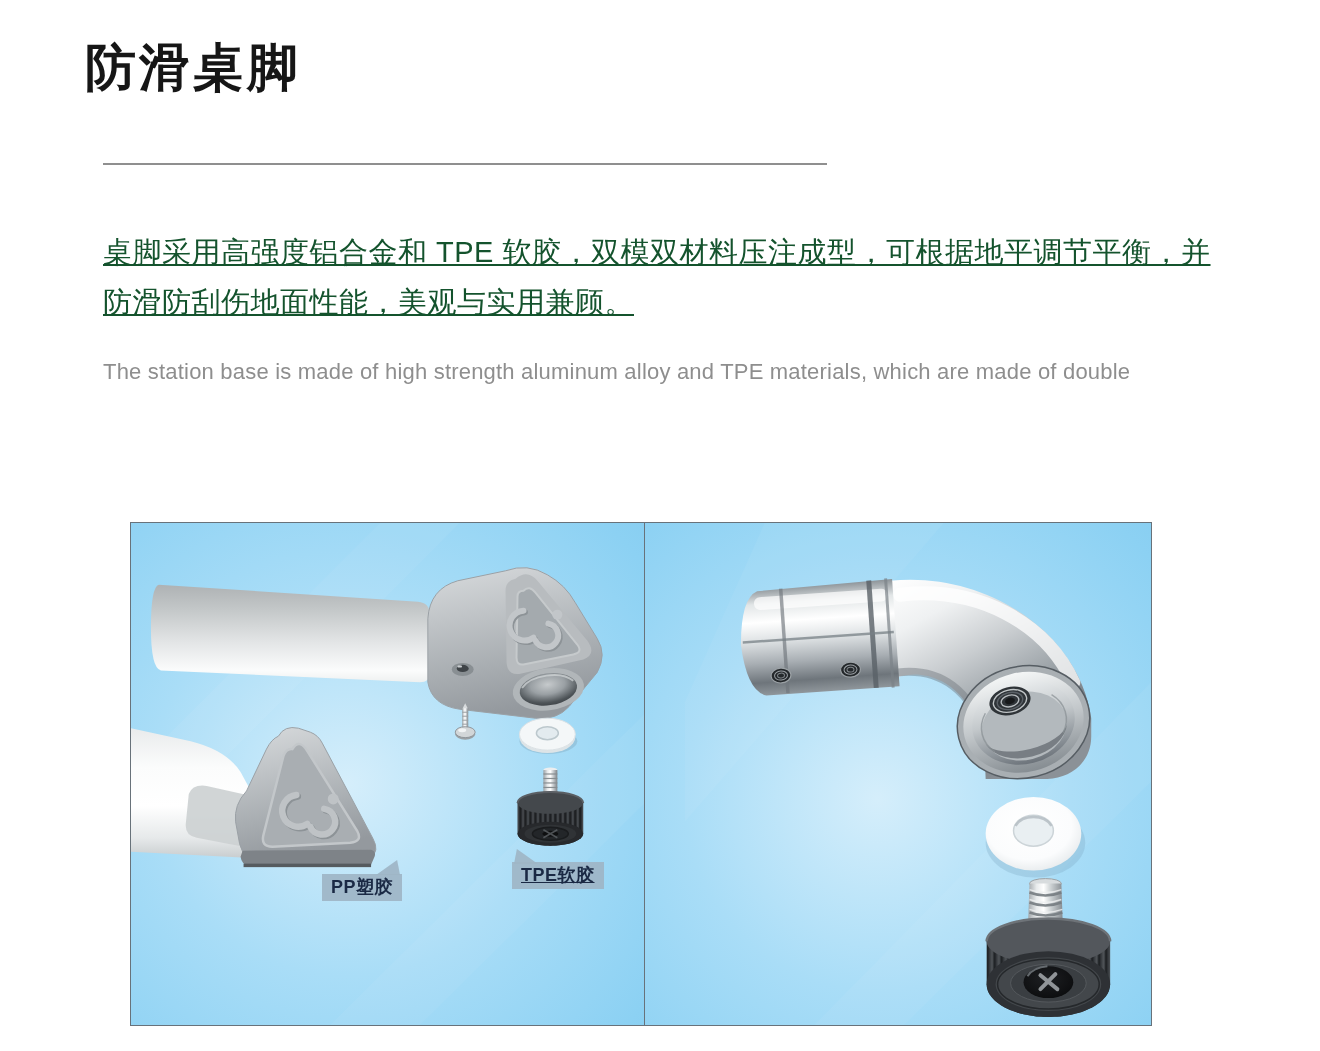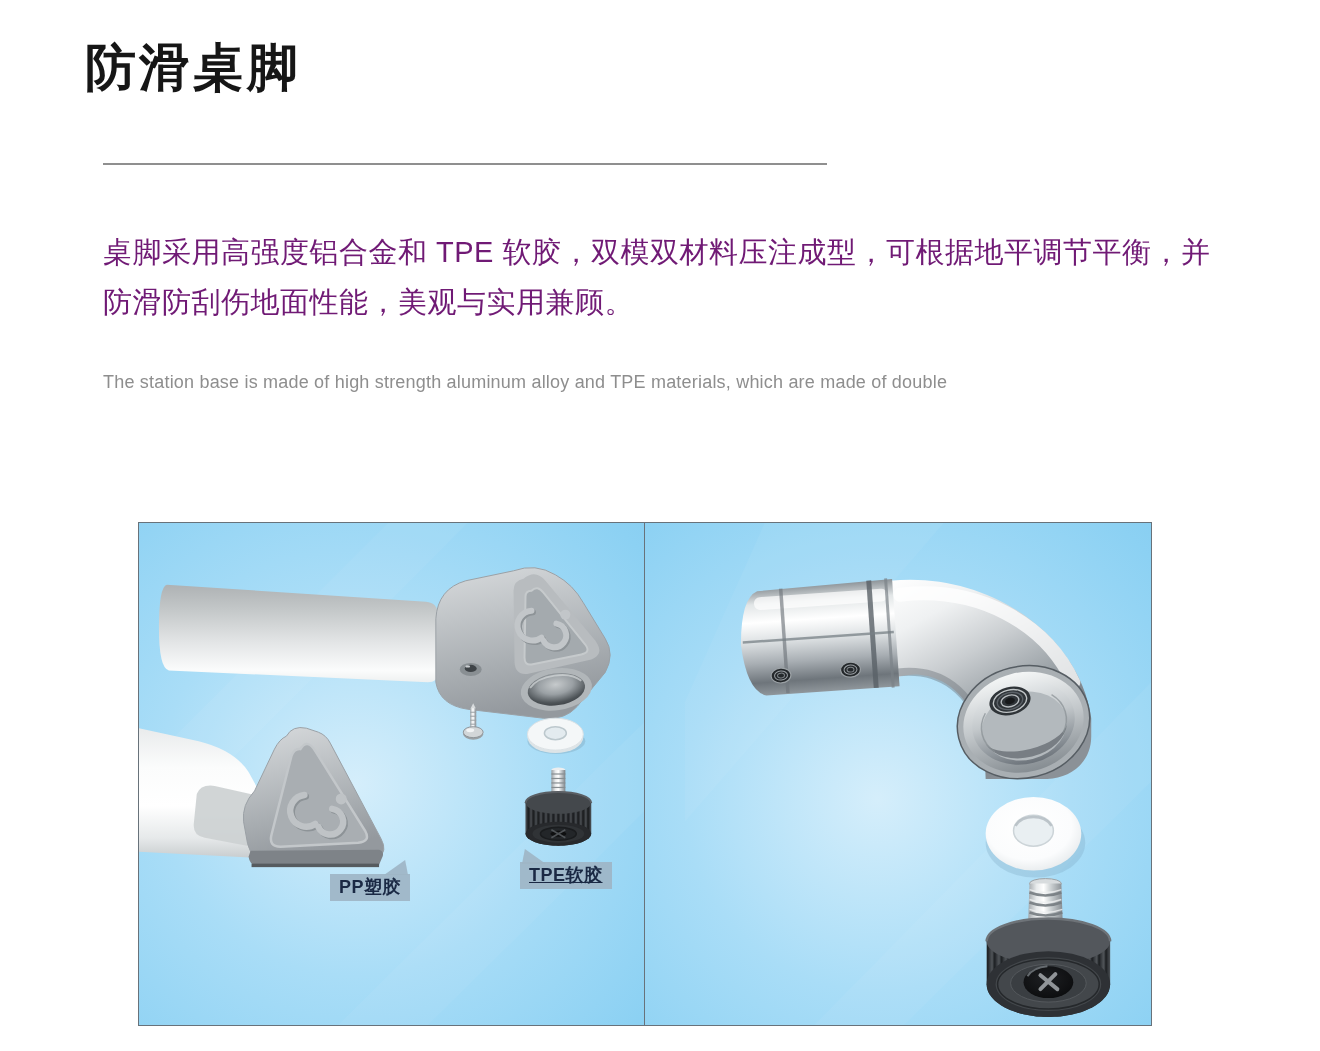--- a/index.html
+++ b/index.html
@@ -10,32 +10,32 @@
   }
   .title {
     position:absolute; left:85px; top:34px; font-size:51px; font-weight:700;
     color:#161616; letter-spacing:3px; white-space:nowrap;
   }
   .rule {
     position:absolute; left:103px; top:163px; width:724px; height:2px;
     background:#8f8f8f;
   }
   .zh-para {
-    position:absolute; left:103px; top:227px; color:#701a75; font-size:29px;
+    position:absolute; left:103px; top:227px; color:#14532d; font-size:29px;text-decoration:underline;
   }
   .zh-para div { height:50px; line-height:50px; white-space:nowrap; letter-spacing:0.5px; }
   .en-para {
-    position:absolute; left:103px; top:361px; color:#8e8e8e; font-size:18px;
+    position:absolute; left:103px; top:351px; color:#8e8e8e; font-size:22px;
   }
   .en-para div { height:42px; line-height:42px; white-space:nowrap; letter-spacing:0.2px; }
   .figure { position:absolute; left:124px; top:522px; width:1028px; height:504px; }
   .panel {
     position:absolute; top:0; height:504px; border:1px solid #68727a; overflow:hidden;
   }
-  .panel-left  { left:14px;   width:517px; }
+  .panel-left  { left:6px;   width:517px; }
   .panel-right { left:520px; width:508px; }
   .panel svg { position:absolute; left:0; top:0; width:100%; height:100%; display:block; }
   .callout {
     position:absolute; background:rgba(158,181,197,0.92); color:#1a2944;
     font-weight:700; font-size:18px; line-height:24px; padding:1px 9px 2px;
     white-space:nowrap; letter-spacing:0.5px;
   }
   .callout .ptr {
     position:absolute; width:24px; height:15px; background:rgba(158,181,197,0.92);
   }

